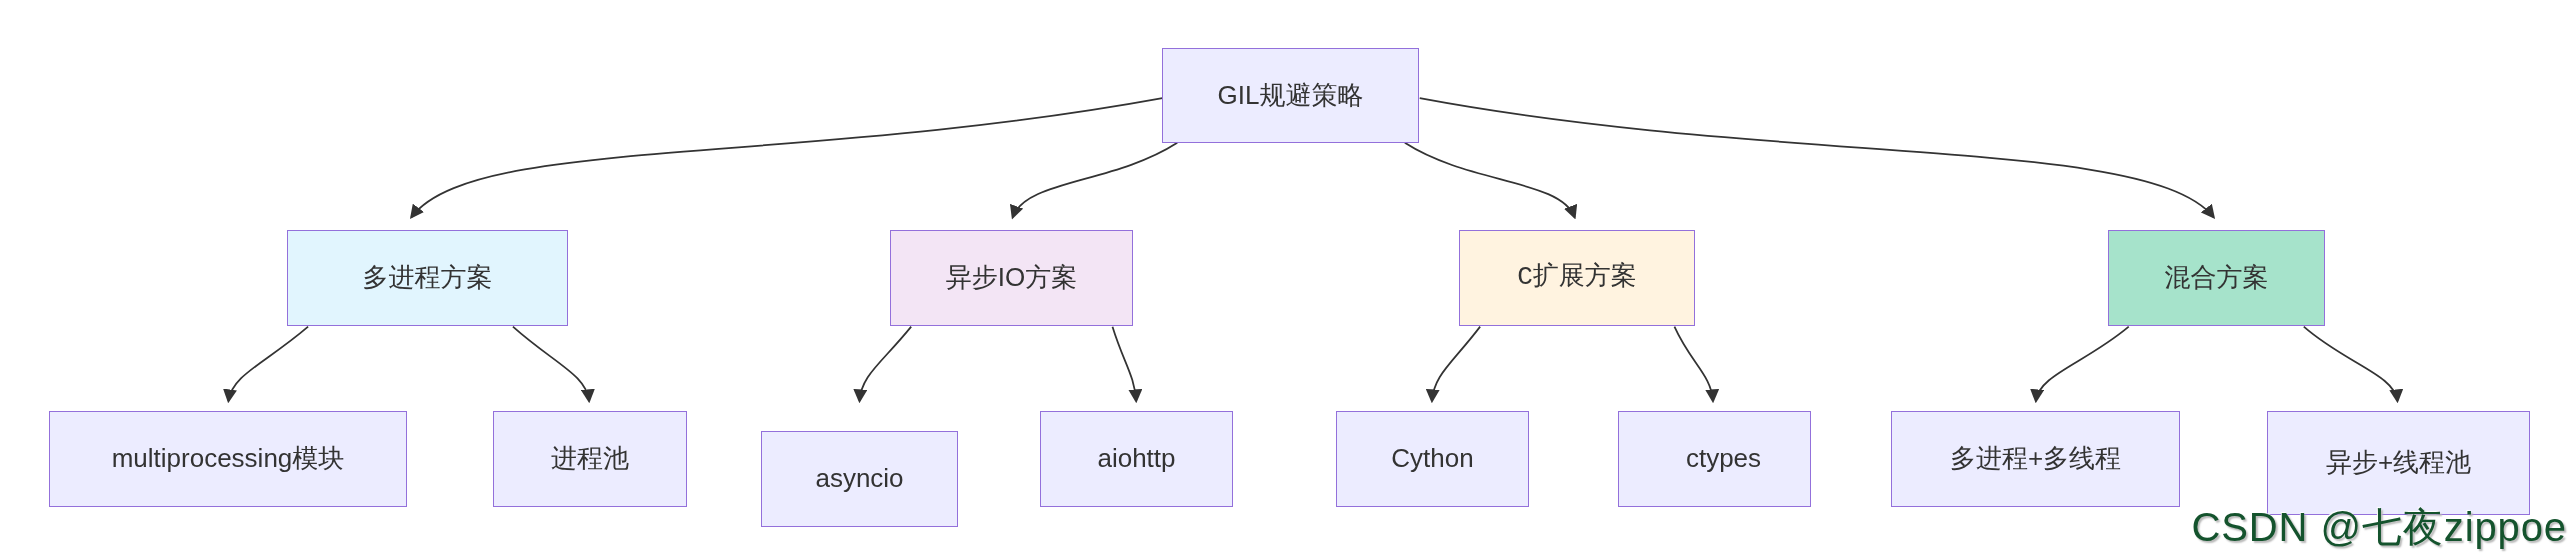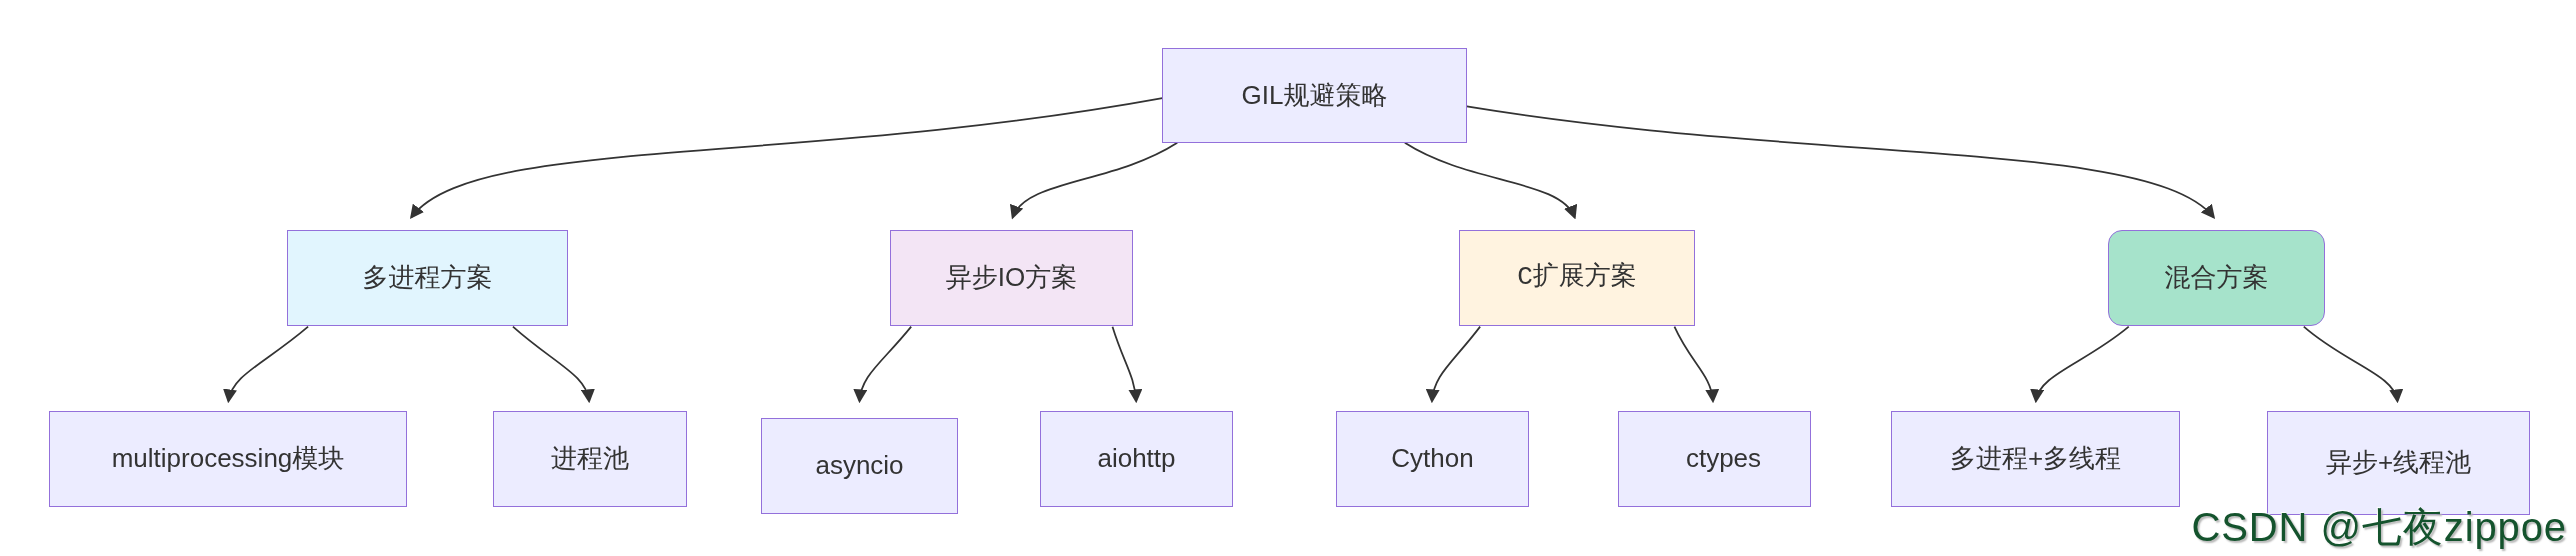--- a/index.html
+++ b/index.html
@@ -29,28 +29,28 @@
     background: #ECECFF;
     display: flex;
     align-items: center;
     justify-content: center;
     color: #333333;
     font-size: 26px;
     line-height: 1.2;
     white-space: nowrap;
   }
   
-  .n-root  { left: 1162px; top: 48px;  width: 305px; height: 95px; }
+  .n-root  { left: 1162px; top: 48px;  width: 257px; height: 95px; }
   .n-cat0  { left: 287px;  top: 230px; width: 281px; height: 96px; }
   .n-cat1  { left: 890px; top: 230px; width: 243px; height: 96px; }
   .n-cat2  { left: 1459px; top: 230px; width: 236px; height: 96px; font-family: Liberation Mono, monospace; }
   .n-cat3  { left: 2108px; top: 230px; width: 217px; height: 96px; }
   .n-leaf0 { left: 49px;   top: 411px; width: 358px; height: 96px; }
   .n-leaf1 { left: 493px;  top: 411px; width: 194px; height: 96px; }
-  .n-leaf2 { left: 761px;  top: 418px; width: 197px; height: 96px; }
+  .n-leaf2 { left: 761px;  top: 431px; width: 197px; height: 96px; }
   .n-leaf3 { left: 1040px; top: 411px; width: 193px; height: 96px; }
   .n-leaf4 { left: 1336px; top: 411px; width: 193px; height: 96px; }
   .n-leaf5 { left: 1618px; top: 411px; width: 193px; height: 96px; padding-left: 18px; }
   .n-leaf6 { left: 1891px; top: 411px; width: 289px; height: 96px; }
   .n-leaf7 { left: 2267px; top: 411px; width: 263px; height: 104px; }
   .watermark {
     position: absolute;
     right: 9px;
     bottom: 1.8px;
     font-size: 40px;
@@ -92,21 +92,21 @@
 
   <div class="node n-cat0" style="background-color: rgb(225, 245, 254);">
     <span>多进程方案</span>
   </div>
   <div class="node n-cat1" style="background-color: rgb(243, 229, 245);">
     <span>异步IO方案</span>
   </div>
   <div class="node n-cat2" style="background-color: rgb(255, 243, 224);">
     <span>C扩展方案</span>
   </div>
-  <div class="node n-cat3" style="background-color: rgb(166, 227, 203); border-radius: 14px;">
+  <div class="node n-cat3" style="background-color: rgb(166, 227, 203);">
     <span>混合方案</span>
   </div>
 
   <div class="node n-leaf0" style="background-color: rgb(236, 236, 255);">
     <span>multiprocessing模块</span>
   </div>
   <div class="node n-leaf1" style="background-color: rgb(236, 236, 255);">
     <span>进程池</span>
   </div>
   <div class="node n-leaf2" style="background-color: rgb(236, 236, 255);">

